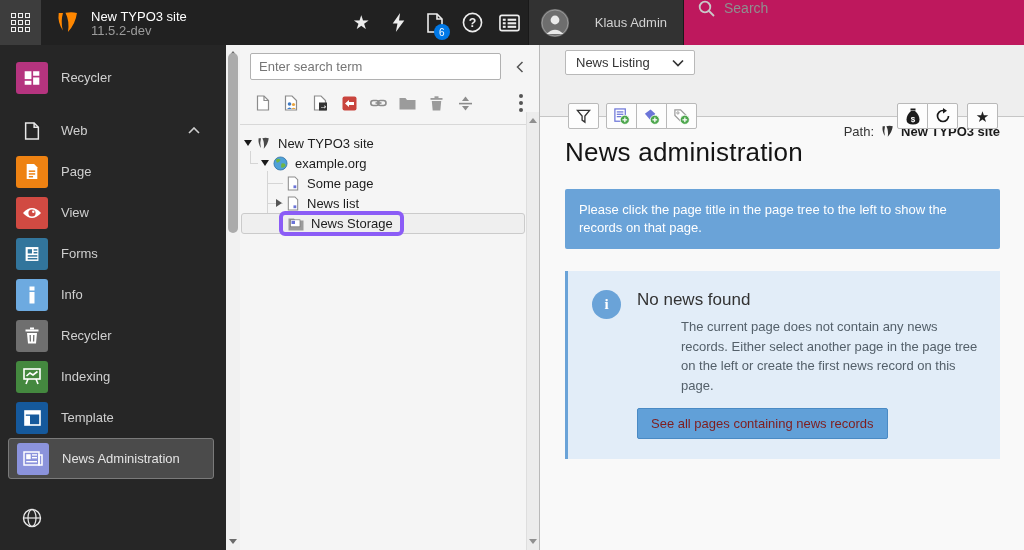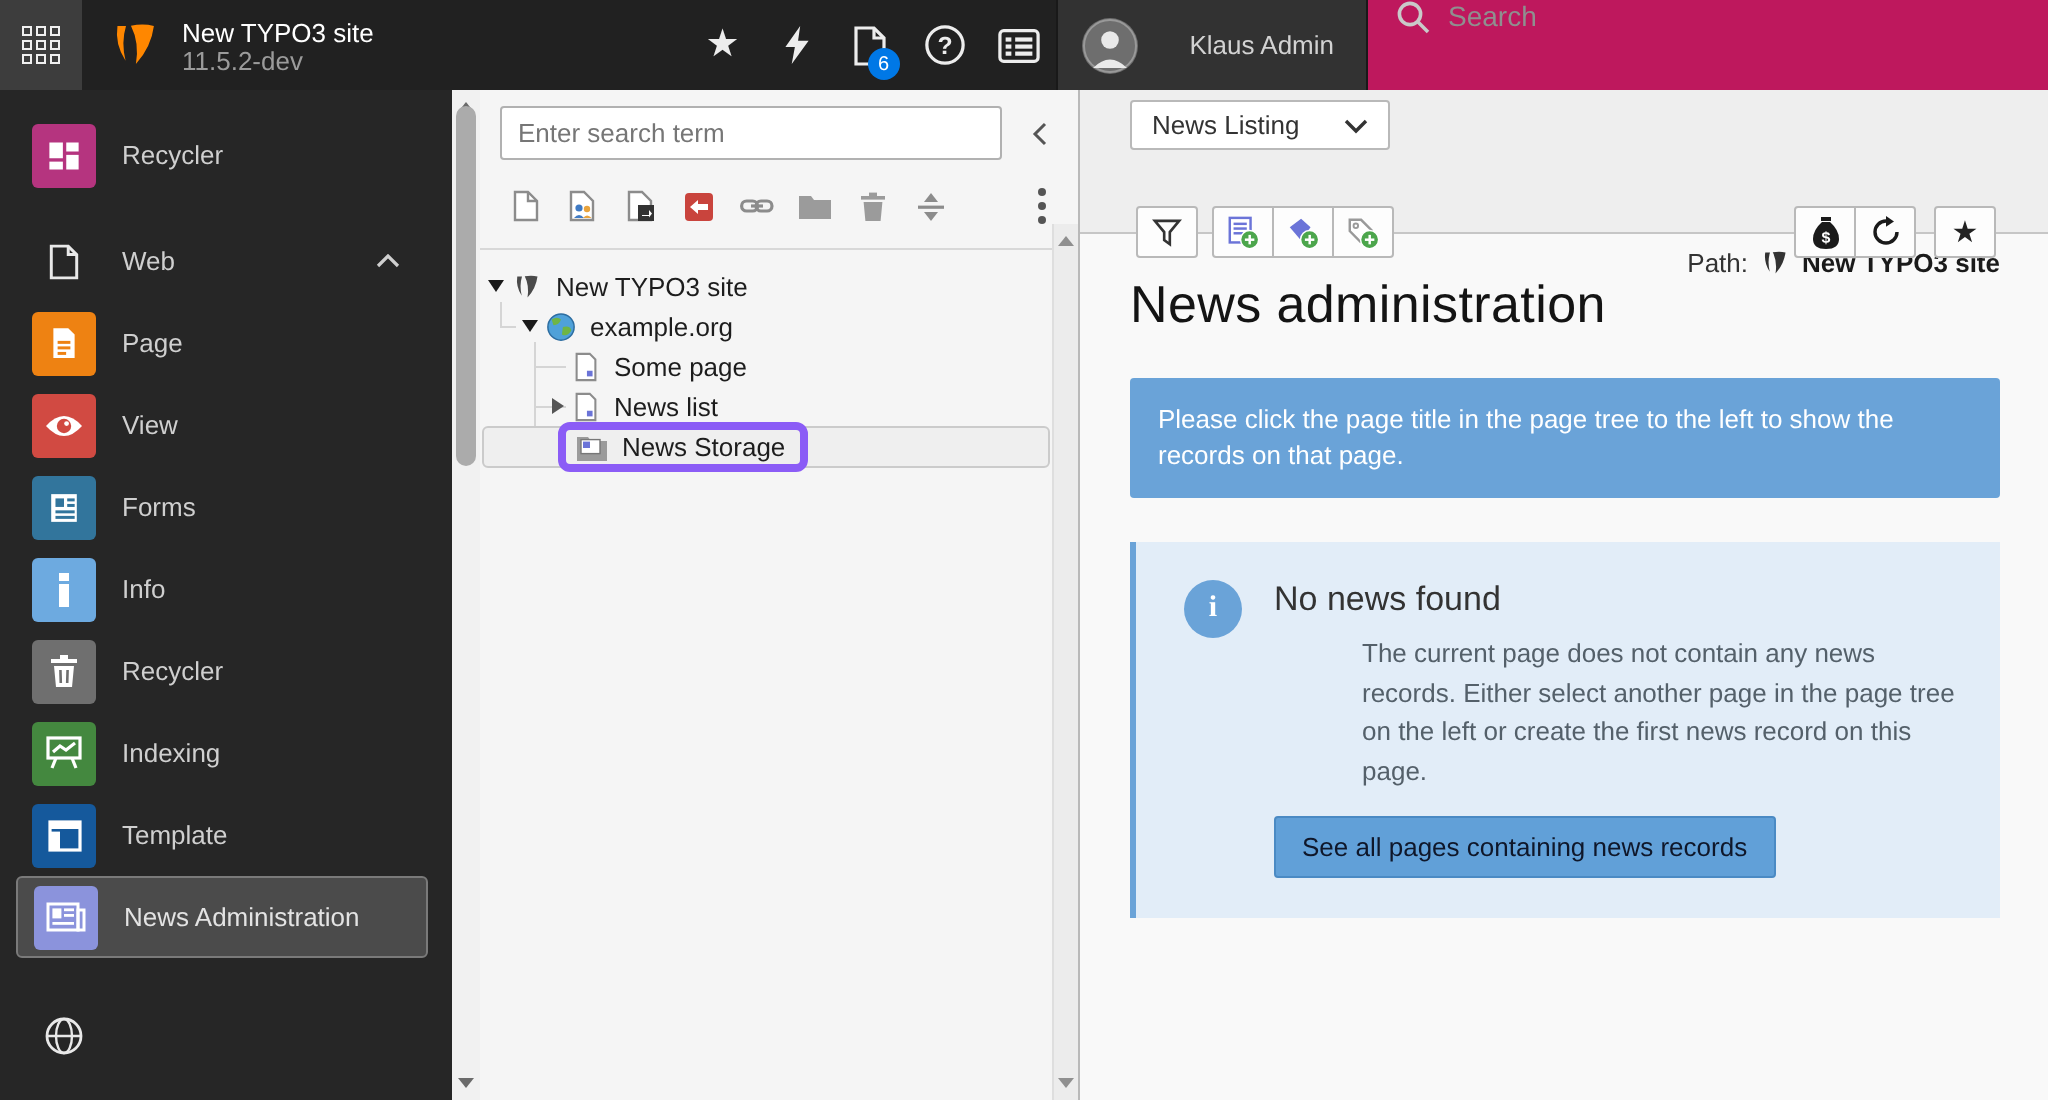--- a/index.html
+++ b/index.html
@@ -94,21 +94,21 @@
 
   .module-body { padding:20px 24px 0 25px; }
   .module-body h1 { font-size:26px; font-weight:400; color:#141414; margin-bottom:21px; letter-spacing:.2px; }
   .alert-info { background:#6aa3d8; border-radius:2px; color:#fff; font-size:13px; line-height:1.4; padding:12px 14px; }
   .callout-info { margin-top:22px; background:#e2edf8; border-left:3px solid #6aa3d8; padding:19px 20px 20px 24px; display:flex; gap:16px; }
   .callout-icon { width:29px; height:29px; border-radius:50%; background:#6aa3d8; color:#fff; font-weight:bold; font-size:15px;
     display:flex; align-items:center; justify-content:center; flex:none; font-family:"Liberation Serif","DejaVu Serif",serif; }
   .callout-title { font-size:17px; color:#333; margin-bottom:7px; }
   .callout-body { font-size:13px; color:#54606a; line-height:1.5; max-width:335px;margin-left:44px; }
   .callout-btn { margin-top:13px; background:#61a0d8; border:1px solid #4a8ac4; border-radius:2px; padding:7px 13px;
-    font-size:13px; color:#0f172a; cursor:pointer; font-family:inherit; }
+    font-size:13px; color:#7f1d1d; cursor:pointer; font-family:inherit; }
 </style>
 </head>
 <body>
 
 <div class="topbar">
   <div class="menu-toggle">
     <span class="grid-icon">
       <span></span>
         <span></span>
         <span></span>

